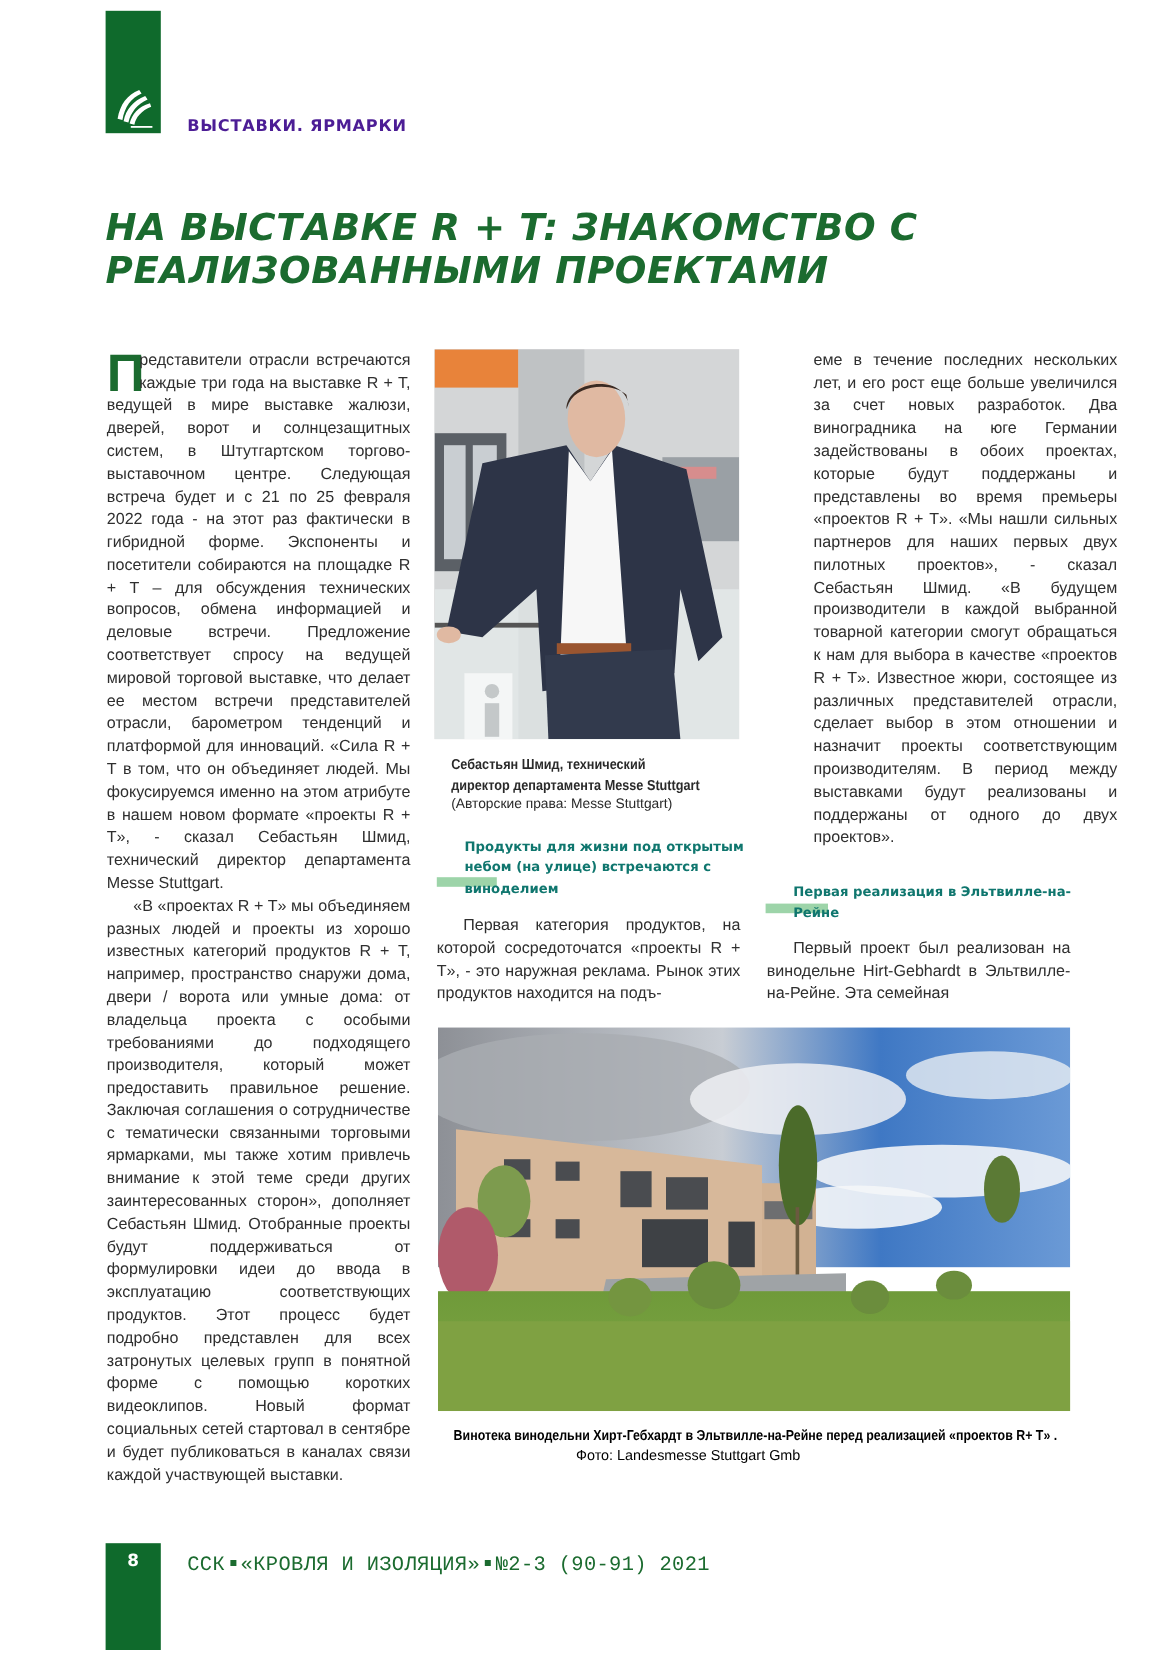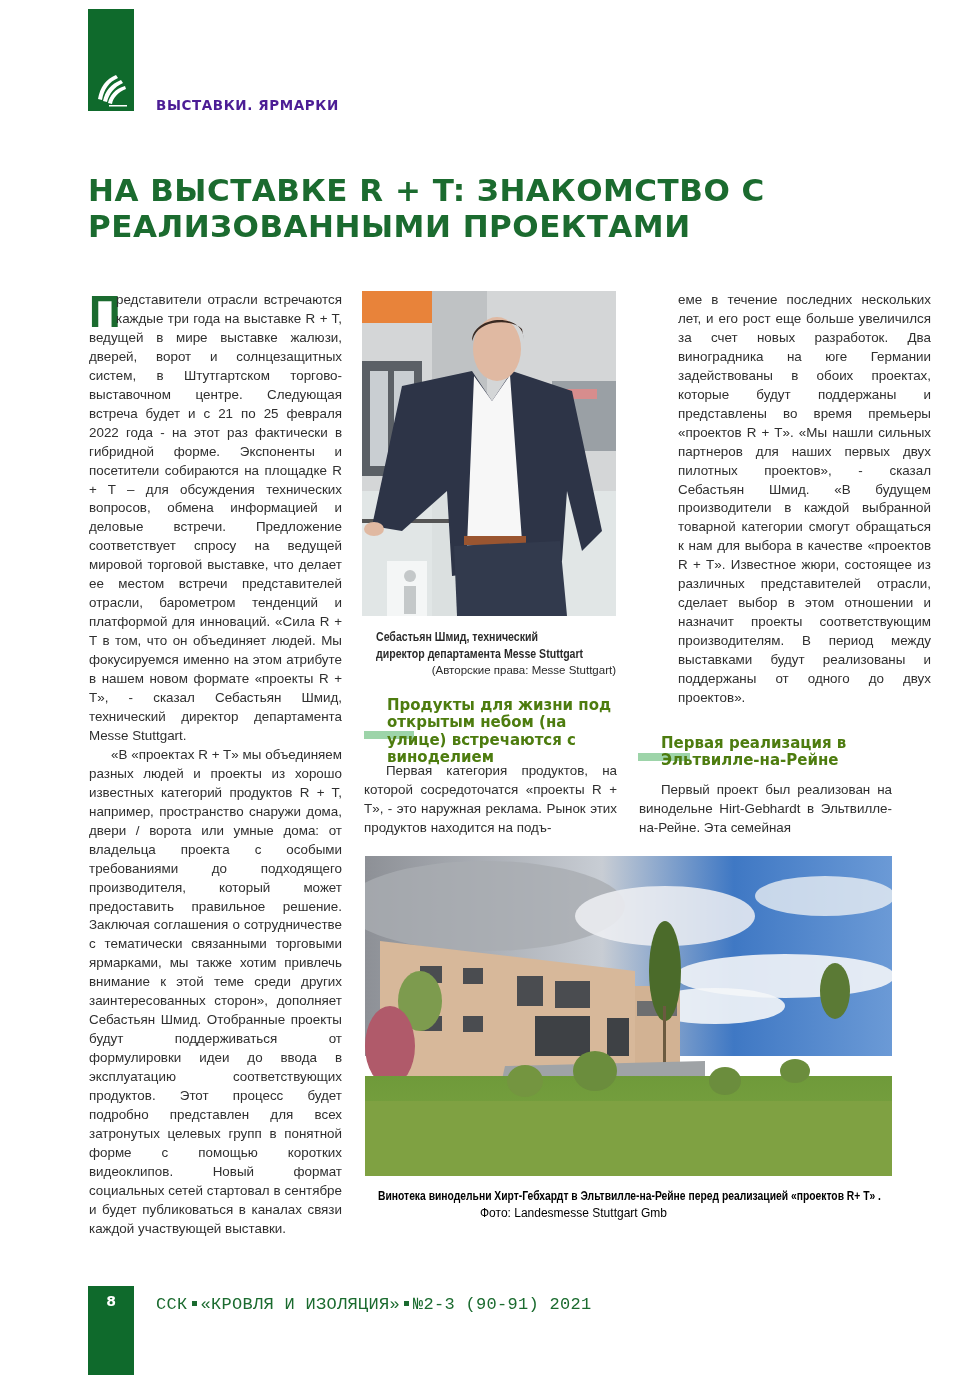--- a/index.html
+++ b/index.html
@@ -4,40 +4,40 @@
 <style>
   * { box-sizing: border-box; margin: 0; padding: 0; }
   html, body { width: 980px; height: 1385px; background: #ffffff; }
   body { position: relative; overflow: hidden; font-family: "Liberation Sans", sans-serif; color: #2a2a2a; }
 
   .logo-block { position: absolute; left: 88px; top: 9px; width: 46px; height: 102px; background: #0f6a2c; }
   .logo-block svg { position: absolute; left: 6px; top: 60px; }
 
   .section-label { position: absolute; left: 156px; top: 97px; font-family: "DejaVu Sans", sans-serif; font-weight: bold; font-size: 13.5px; letter-spacing: 0.6px; color: #4c1d95; }
 
-  .title { position: absolute; left: 88px; top: 172px; width: 720px; font-family: "DejaVu Sans", sans-serif; font-weight: bold; font-size: 31px; line-height: 36px; color: #1b6b2f; letter-spacing: 0.5px; }
+  .title { position: absolute; left: 88px; top: 172px; width: 720px; font-family: "DejaVu Sans", sans-serif; font-weight: bold; font-size: 31px; line-height: 36px; color: #1b6b2f; letter-spacing: 0.5px; font-style: italic; }
 
   .col { position: absolute; font-size: 13.4px; line-height: 18.95px; text-align: justify; color: #2f2f2f; }
   .col p { margin: 0; }
   .col1 { left: 89px; top: 291px; width: 253px; }
   .col2 { left: 364px; top: 762px; width: 253px; }
   .col3 { left: 654px; top: 291px; width: 253px; margin-left: 24px; }
   .col3b { left: 639px; top: 781px; width: 253px; }
   .indent { text-indent: 22px; }
 
   .dropcap { float: left; font-size: 44px; line-height: 36px; color: #1b6b2f; font-weight: bold; margin: 3px 3px 0 0; width: 24px; height: 34px; }
 
   .photo-person { position: absolute; left: 362px; top: 291px; width: 254px; height: 325px; overflow: hidden; background: linear-gradient(180deg, #d8dadb 0%, #cfd1d2 60%, #e6e8e8 100%); }
   .photo-bld { position: absolute; left: 365px; top: 856px; width: 527px; height: 320px; overflow: hidden; }
 
   .caption1 { position: absolute; left: 376px; top: 629px; width: 240px; font-size: 12px; line-height: 16.5px; color: #2a2a2a; }
   .caption1 .b { font-family: "Liberation Sans", sans-serif; font-weight: bold; transform: scaleX(0.88); transform-origin: left; display: block; white-space: nowrap; }
-  .caption1 .n { display: block; font-size: 11.5px; text-align: right; }
+  .caption1 .n { display: block; font-size: 11.5px; }
 
-  .subhead { position: absolute; font-family: "DejaVu Sans", sans-serif; font-weight: bold; font-size: 15px; line-height: 17.3px; color: #4d7c0f; }
+  .subhead { position: absolute; font-family: "DejaVu Sans", sans-serif; font-weight: bold; font-size: 11px; line-height: 17.3px; color: #0f766e; }
   .subhead1 { left: 387px; top: 697px; width: 240px; }
   .subhead2 { left: 661px; top: 735px; width: 240px; }
   .hl { position: absolute; height: 8px; background: #8ccc9a; opacity: 0.85; }
 
   .caption2 { position: absolute; left: 378px; top: 1188px; width: 520px; font-size: 12px; line-height: 17.5px; color: #000000; }
   .caption2 .b { font-weight: bold; display: inline-block; transform: scaleX(0.86); transform-origin: left; white-space: nowrap; }
 
   .footer-block { position: absolute; left: 88px; top: 1286px; width: 46px; height: 89px; background: #0f6a2c; }
   .page-num { position: absolute; left: 0; top: 7px; width: 46px; text-align: center; color: #fff; font-weight: bold; font-size: 14px; font-family: "DejaVu Sans", sans-serif; }
   .footer-text { position: absolute; left: 156px; top: 1295px; font-size: 17px; color: #1b6b2f; letter-spacing: 0.3px; font-family: Liberation Mono, monospace; }

